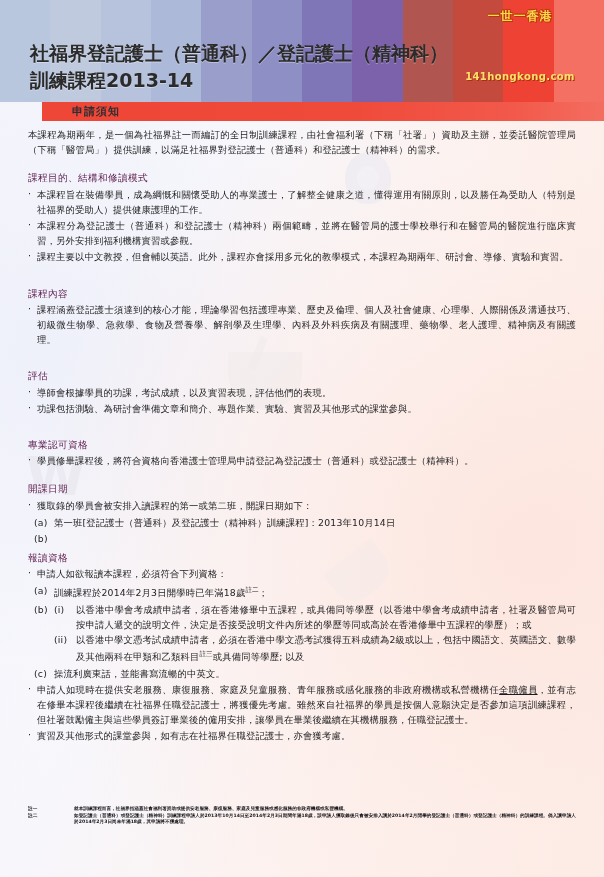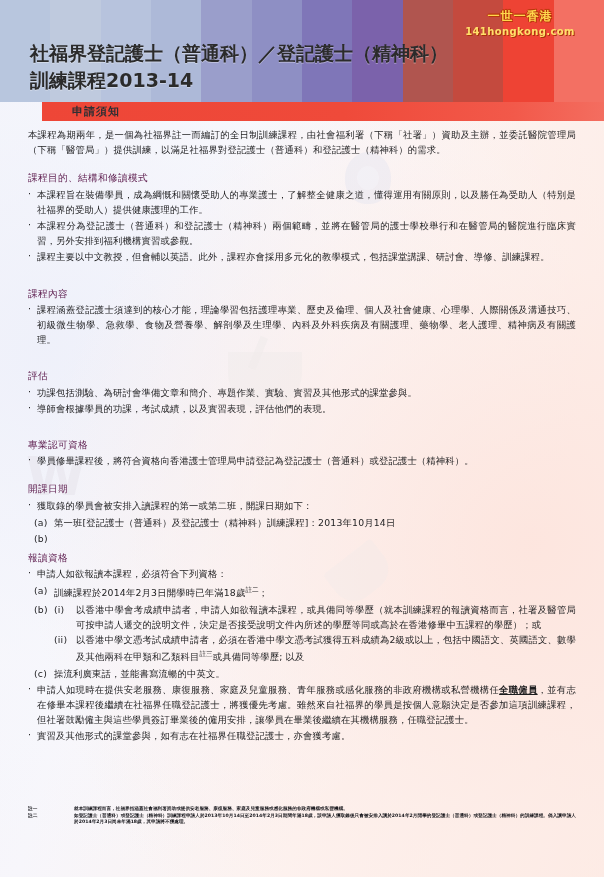--- a/index.html
+++ b/index.html
@@ -80,20 +80,21 @@
     font-size: 12px; font-weight: bold; line-height: 20px;
     color: #ffd84d;
     letter-spacing: 1px;
     text-shadow: 1px 1px 0 #b8380a, -1px 0 0 #b8380a, 0 -1px 0 #b8380a, 1px -1px 0 #b8380a;
   }
   #logo .logo-url {
     font-size: 10px; font-weight: bold; line-height: 12px;
     color: #ffe06a;
     letter-spacing: 0.4px;
     text-shadow: 1px 1px 0 #a8320a;
+    margin-top: 45px;
   }
 
   
   #subbar {
     position: absolute; left: 0; top: 102px; width: 604px; height: 19px;
     background: linear-gradient(90deg,#ee4637 0%, #ef4a3a 50%, #f2594a 78%, #f4776a 100%);
     margin-left: 42px;
   }
   #subbar .label {
     position: absolute; left: 30px; top: 2px;
@@ -158,21 +159,21 @@
   ol.roman > li > .mk {
     position: absolute; left: 0; top: 0;
   }
   .nested { padding-left: 0; }
 
   sup.fn {
     font-size: 6.6px;
     vertical-align: super;
     letter-spacing: 0;
   }
-  .ul-txt { text-decoration: underline; font-weight: bold; }
+  .ul-txt { text-decoration: underline; font-weight: normal; }
   .spacer-sm { height: 8px; }
 
   
   #footnotes {
     position: absolute; left: 0; top: 806px; width: 604px;
     padding: 0 28px; box-sizing: border-box;
     color: #15151a;
     font-size: 4.6px;
     line-height: 6.4px;
     font-weight: bold;
@@ -226,32 +227,32 @@
 
     <div class="para">
       <span>本課程為期兩年，是一個為社福界註一而編訂的全日制訓練課程，由社會福利署（下稱「社署」）資助及主辦，並委託醫院管理局（下稱「醫管局」）提供訓練，以滿足社福界對登記護士（普通科）和登記護士（精神科）的需求。</span>
     </div>
 
     <div id="sections-host">
         <div class="sec-head" style="color: rgb(92, 27, 77);">課程目的、結構和修讀模式</div>
         <ul class="bullets">
           <li>本課程旨在裝備學員，成為綱慨和關懷受助人的專業護士，了解整全健康之道，懂得運用有關原則，以及勝任為受助人（特別是社福界的受助人）提供健康護理的工作。</li>
           <li>本課程分為登記護士（普通科）和登記護士（精神科）兩個範疇，並將在醫管局的護士學校舉行和在醫管局的醫院進行臨床實習，另外安排到福利機構實習或參觀。</li>
-          <li>課程主要以中文教授，但會輔以英語。此外，課程亦會採用多元化的教學模式，包括課堂講課、研討會、導修、訓練課程。</li>
+          <li>課程主要以中文教授，但會輔以英語。此外，課程亦會採用多元化的教學模式，本課程為期兩年、研討會、導修、實驗和實習。</li>
         </ul>
         <div class="spacer-sm"></div>
         <div class="sec-head">課程內容</div>
         <ul class="bullets">
           <li>課程涵蓋登記護士須達到的核心才能，理論學習包括護理專業、歷史及倫理、個人及社會健康、心理學、人際關係及溝通技巧、初級微生物學、急救學、食物及營養學、解剖學及生理學、內科及外科疾病及有關護理、藥物學、老人護理、精神病及有關護理。</li>
         </ul>
         <div class="spacer-sm"></div>
         <div class="sec-head">評估</div>
         <ul class="bullets">
+          <li>導師會根據學員的功課，考試成績，以及實習表現，評估他們的表現。</li>
           <li>功課包括測驗、為研討會準備文章和簡介、專題作業、實驗、實習及其他形式的課堂參與。</li>
-          <li>導師會根據學員的功課，考試成績，以及實習表現，評估他們的表現。</li>
         </ul>
         <div class="spacer-sm"></div>
         <div class="sec-head">專業認可資格</div>
         <ul class="bullets">
           <li>學員修畢課程後，將符合資格向香港護士管理局申請登記為登記護士（普通科）或登記護士（精神科）。</li>
         </ul>
       </div>
 
     <div class="sec-head">開課日期</div>
     <ul class="bullets">
@@ -272,21 +273,21 @@
     <ol class="alpha">
       <li>
         <span class="mk">(a)</span>
         <span>訓練課程於2014年2月3日開學時已年滿18歲</span><sup class="fn">註二</sup><span>；</span>
       </li>
       <li>
         <span class="mk">(b)</span>
         <ol class="roman nested">
           <li>
             <span class="mk">(i)</span>
-            <span>以香港中學會考成績申請者，申請人如欲報讀本課程，或具備同等學歷（就本訓練課程的報讀資格而言，社署及醫管局可按申請人遞交的說明文件，決定是否接受說明文件內所述的學歷等同或高於在香港修畢中五課程的學歷）；或</span>
+            <span>以香港中學會考成績申請者，須在香港修畢中五課程，或具備同等學歷（以香港中學會考成績申請者，社署及醫管局可按申請人遞交的說明文件，決定是否接受說明文件內所述的學歷等同或高於在香港修畢中五課程的學歷）；或</span>
           </li>
           <li>
             <span class="mk">(ii)</span>
             <span>以香港中學文憑考試成績申請者，必須在香港中學文憑考試獲得五科成績為2級或以上，包括中國語文、英國語文、數學及其他兩科在甲類和乙類科目</span><sup class="fn">註三</sup><span>或具備同等學歷; 以及</span>
           </li>
         </ol>
       </li>
       <li>
         <span class="mk">(c)</span>
         <span>操流利廣東話，並能書寫流暢的中英文。</span>

